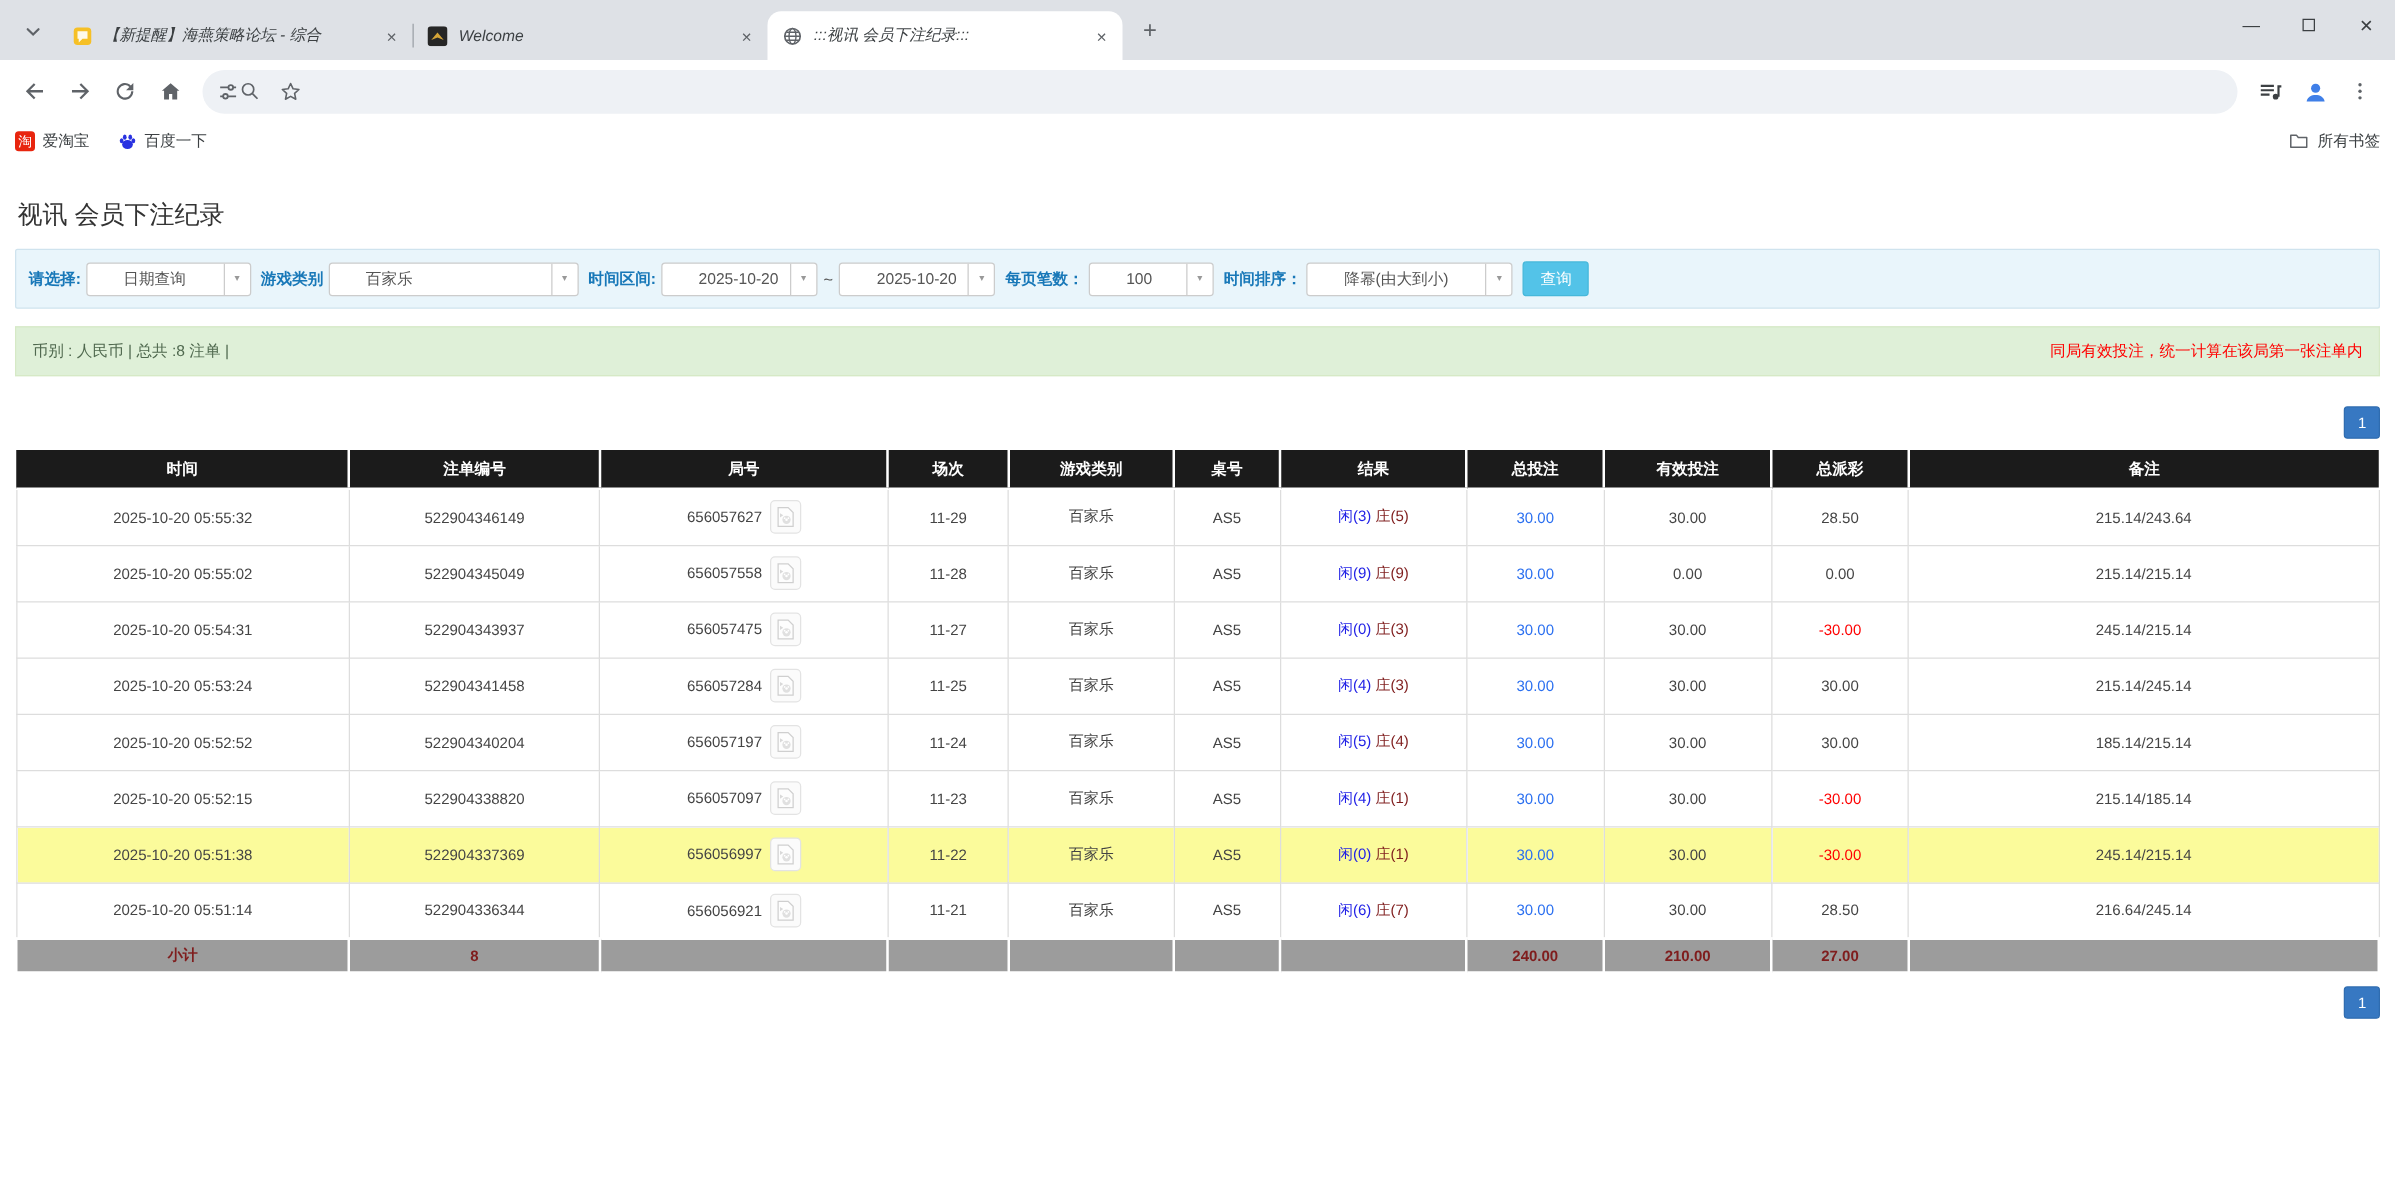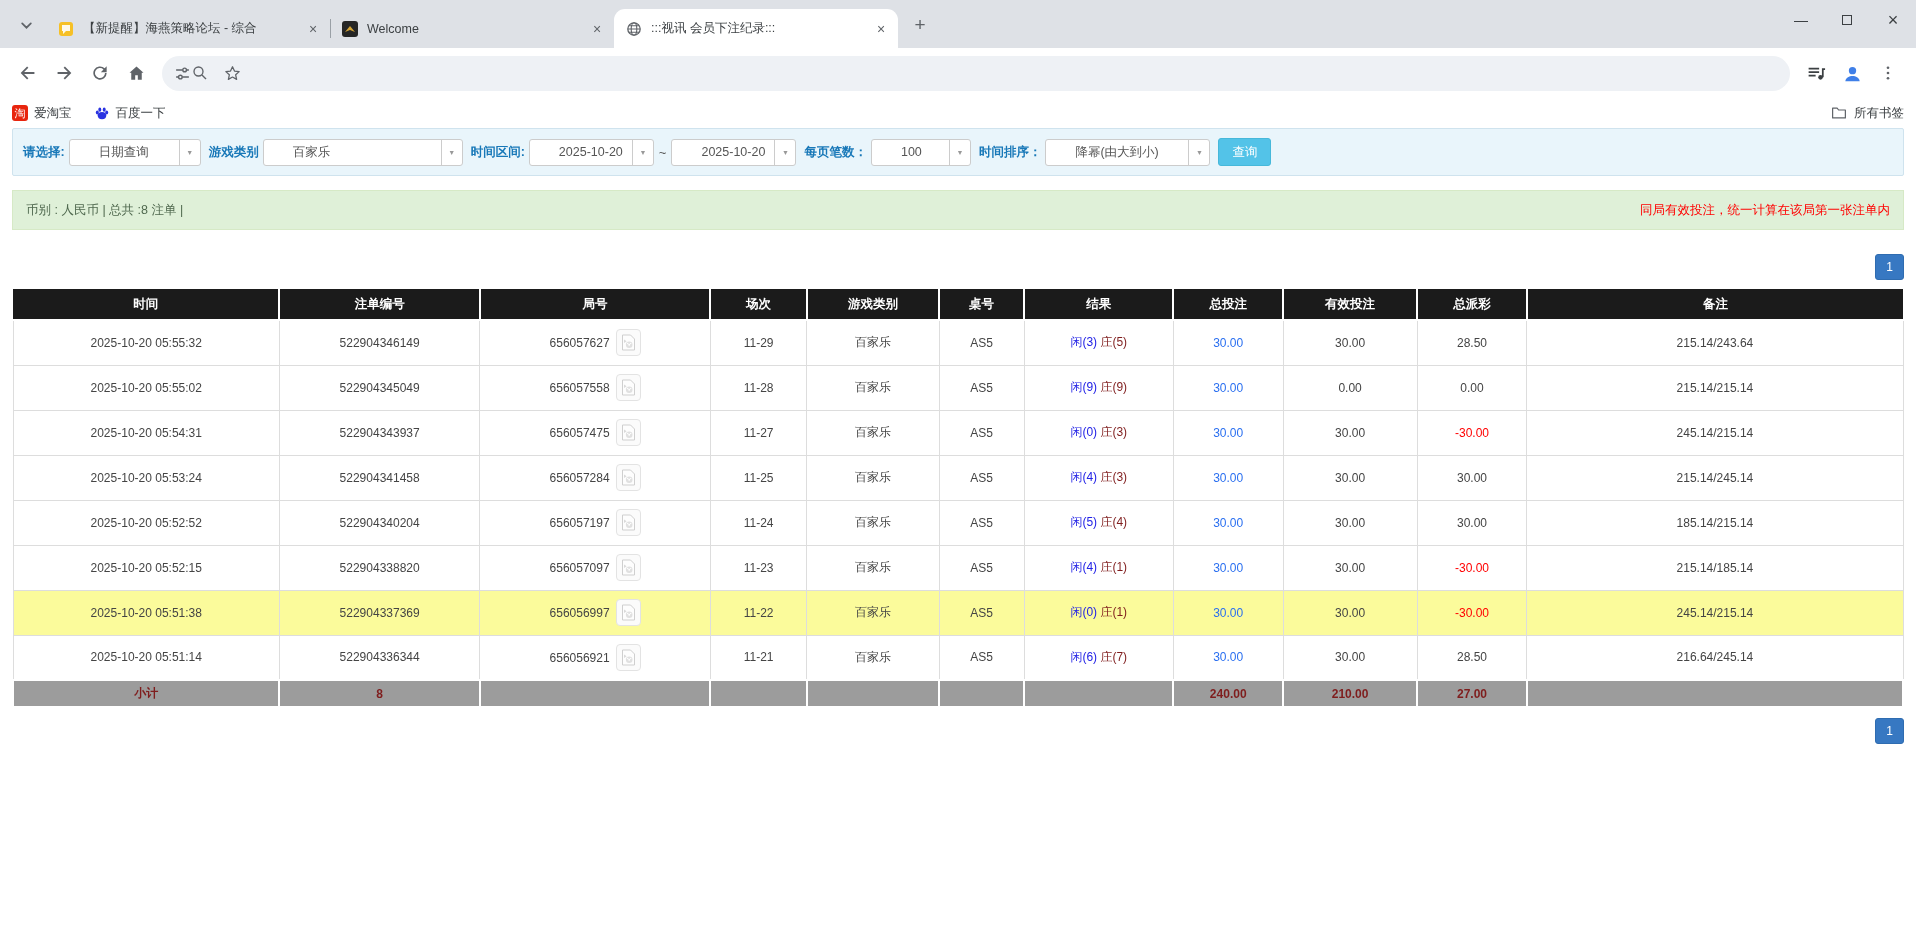--- a/index.html
+++ b/index.html
@@ -7,21 +7,21 @@
   body {
     width:1916px; height:943px; overflow:hidden;
     font-family:"Liberation Sans", sans-serif;
     background:#fff; color:#333;
   }
   svg { display:block; }
 
   
   .tabstrip { height:48px; background:#dee1e6; display:flex; align-items:flex-end; position:relative; padding-left:6px; }
   .tab-search { width:28px; height:28px; margin:0 6px 9px 6px; border-radius:50%; display:flex; align-items:center; justify-content:center; }
-  .tab { width:284px; height:39px; display:flex; align-items:center; padding:0 8px 0 12px; border-radius:11px 11px 0 0; font-size:12.5px; color:#3c4043; position:relative; }
+  .tab { width:284px; height:39px; display:flex; align-items:center; padding:0 8px 0 12px; border-radius:11px 11px 0 0; font-size:12.5px; color:#3c4043; position:relative;font-style:italic; }
   .tab.active { background:#fff; }
   .tab .sep { position:absolute; right:-1px; top:10px; width:1px; height:19px; background:#9aa0a6; }
   .tab .favicon { width:16px; height:16px; margin-right:9px; flex:none; }
   .tab .tab-title { flex:1; white-space:nowrap; overflow:hidden; }
   .tab .tab-close { width:18px; height:18px; margin-left:6px; flex:none; display:flex; align-items:center; justify-content:center; color:#5f6368; font-size:14px; border-radius:50%; }
   .newtab { width:28px; height:28px; margin:0 0 9px 8px; display:flex; align-items:center; justify-content:center; color:#5f6368; font-size:19px; }
   .win-controls { position:absolute; right:0; top:0; height:40px; display:flex; }
   .win-btn { width:46px; height:40px; display:flex; align-items:center; justify-content:center; color:#3c4043; font-size:14px; }
   .max-glyph { width:10px; height:10px; border:1.3px solid #3c4043; }
 
@@ -220,20 +220,21 @@
         <svg viewBox="0 0 24 24" width="18" height="18">
             <path d="M3.5 5.5h6l2 2.5h9v10.5h-17z" fill="none" stroke="#5f6368" stroke-width="1.6" stroke-linejoin="round"></path>
           </svg>
       </span>
       <span>所有书签</span>
     </div>
   </div>
 </div>
 
 <div class="content">
+  <div class="page-title">视讯 会员下注纪录</div>
 
   <div class="filter-panel">
     <span class="f-label" style="margin-left:2px;">请选择:</span>
     <div class="select w130">
       <span class="sel-text">日期查询</span>
       <span class="sel-arrow">▼</span>
     </div>
 
     <span class="f-label">游戏类别</span>
     <div class="select w200">

